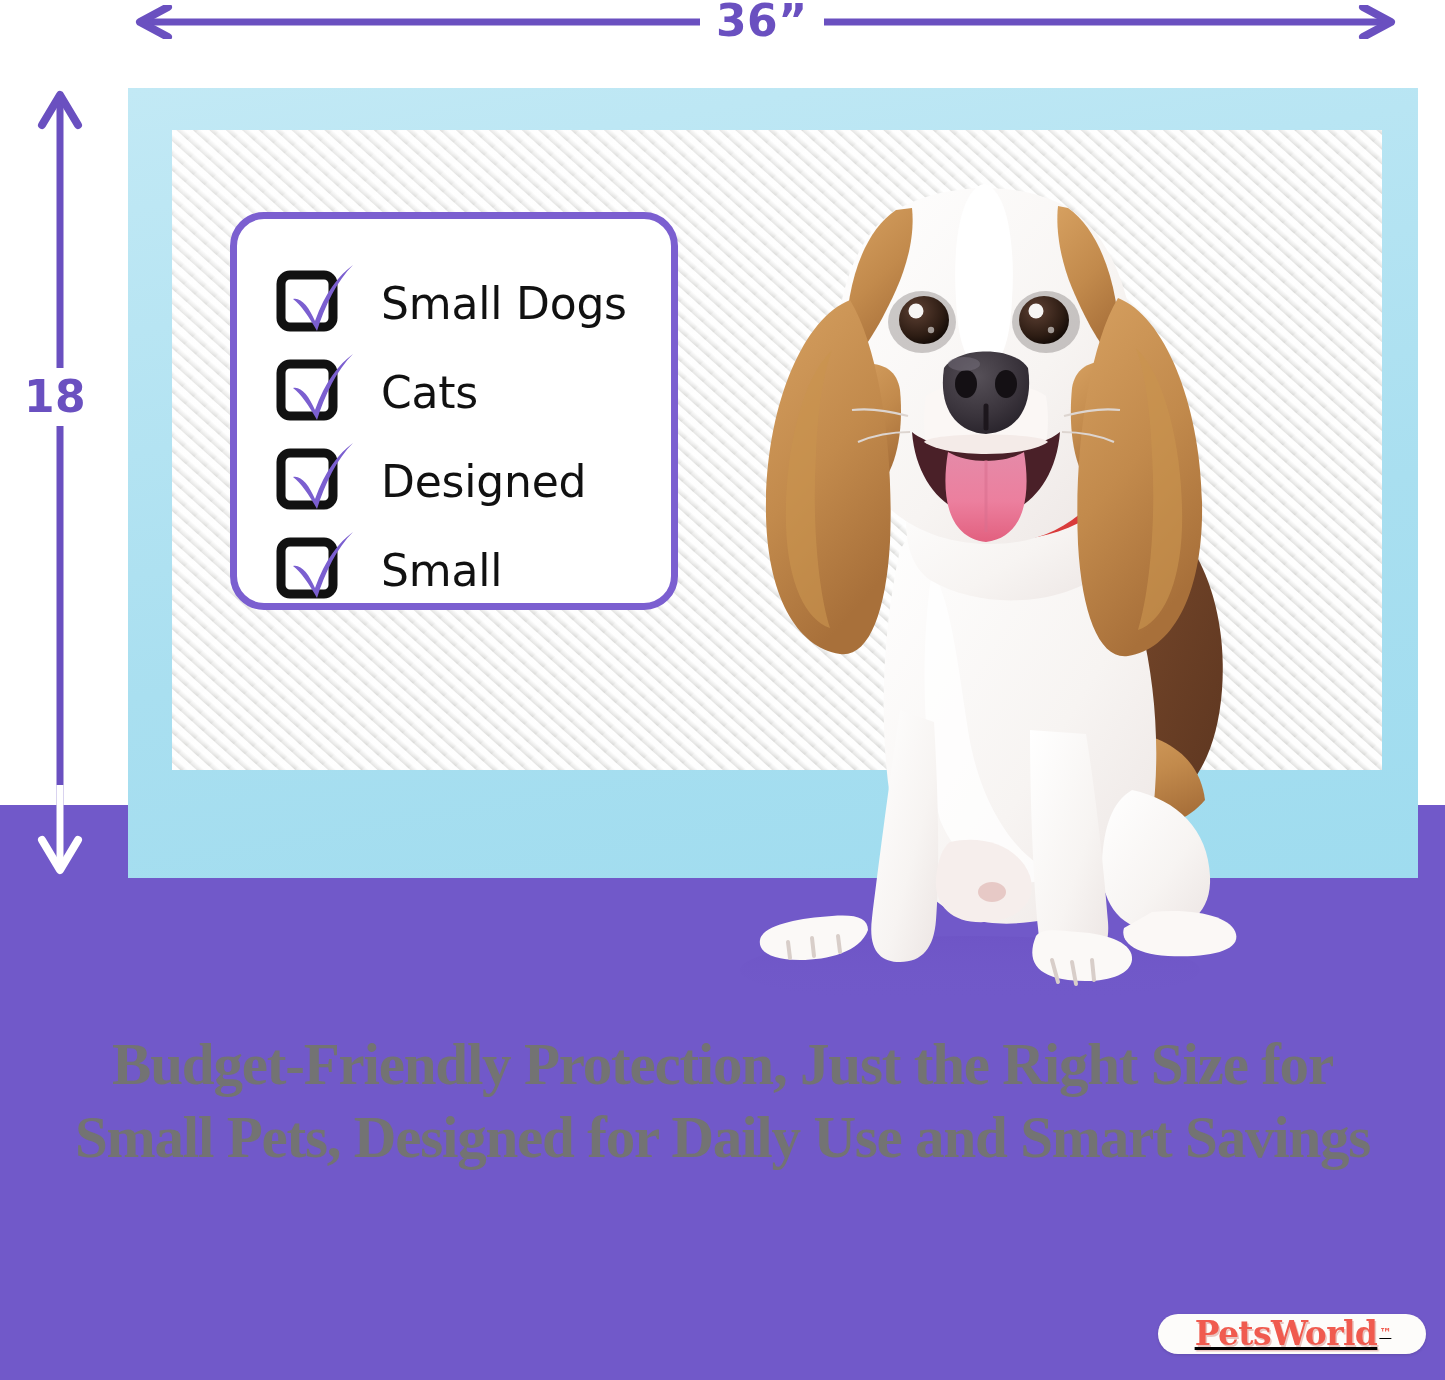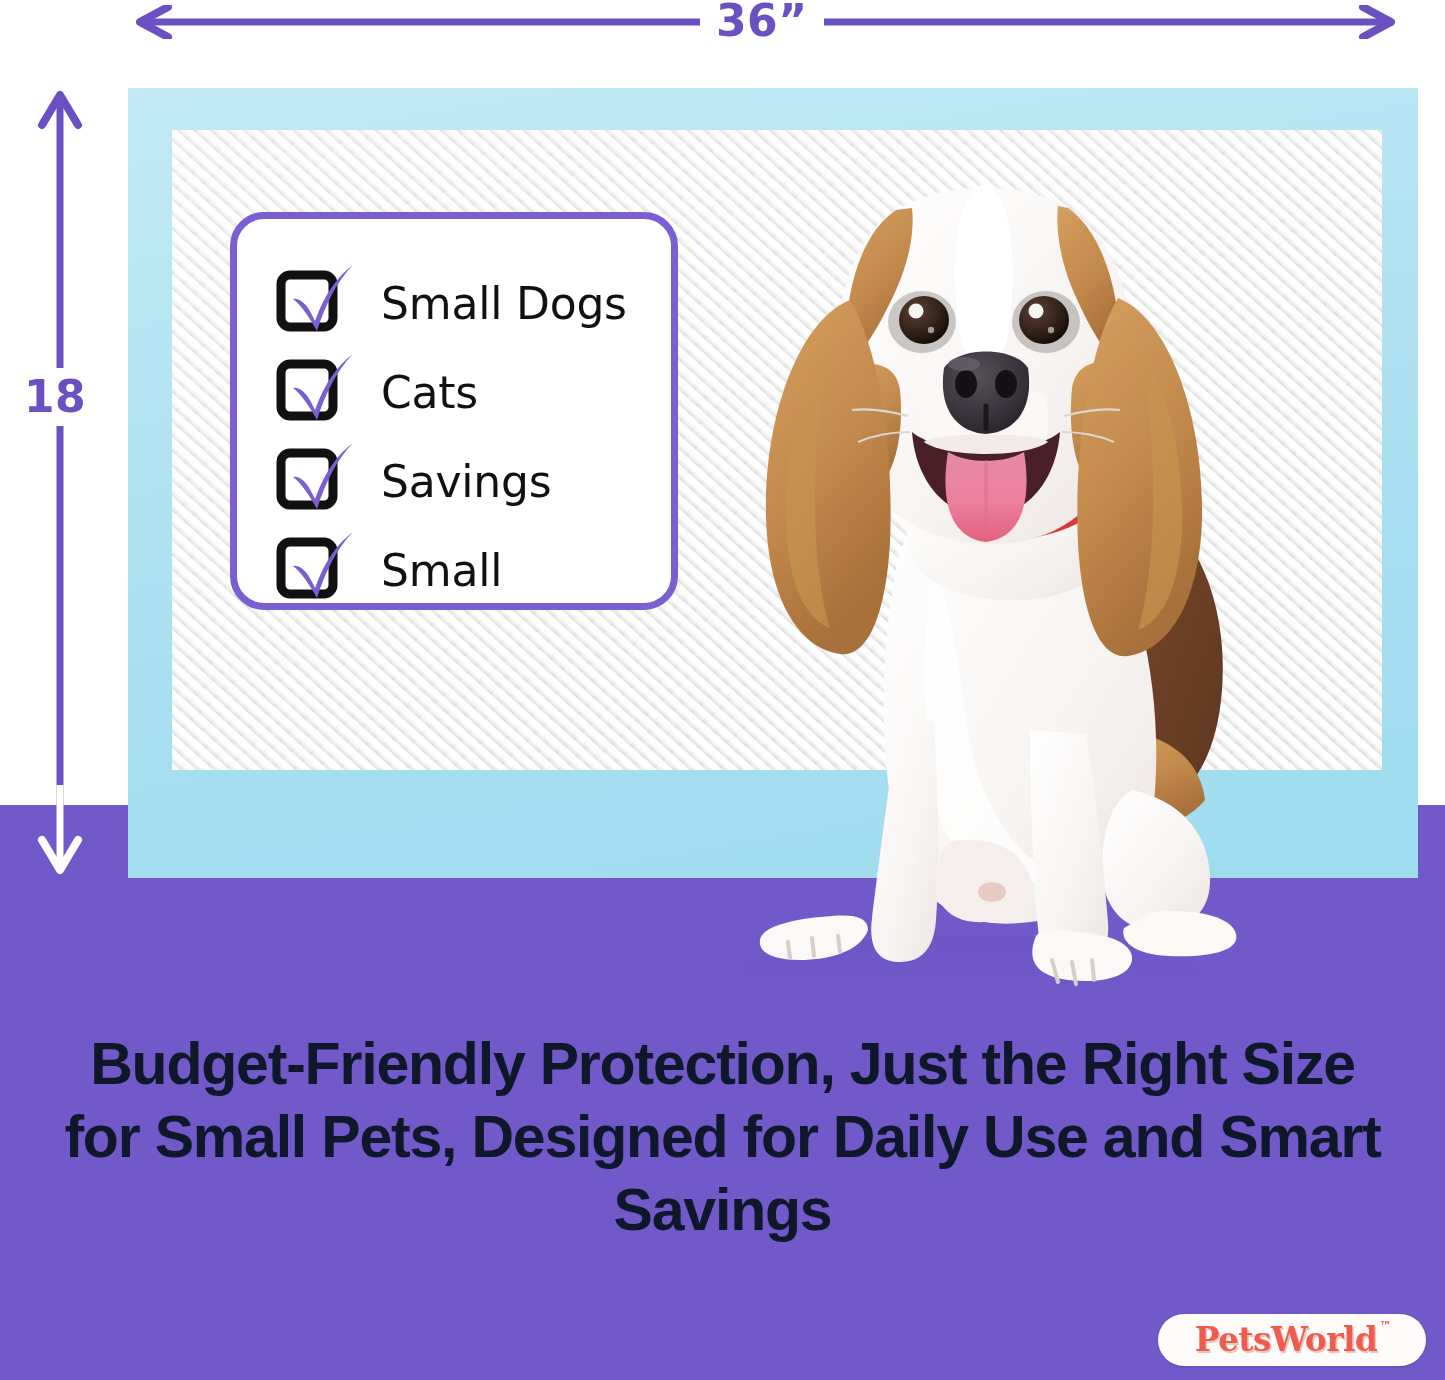--- a/index.html
+++ b/index.html
@@ -141,41 +141,42 @@
     height: 830px;
   }
 
   
   .headline {
     position: absolute;
     left: 60px;
     top: 1028px;
     width: 1325px;
     text-align: center;
-    color: #0f172a;
-    font-family: Liberation Sans, sans-serif;
+    color: #737373;
+    font-family: Liberation Serif, serif;
     font-weight: 700;
     font-size: 59px;
     line-height: 73px;
     letter-spacing: -1.2px;
   }
 
   
   .logo-pill {
     position: absolute;
     left: 1158px;
     top: 1314px;
     width: 268px;
-    height: 52px;
+    height: 40px;
     background: #fdfcfa;
     border-radius: 26px;
     display: flex;
-    align-items: center;
+    align-items: flex-end;
     justify-content: center;
     box-shadow: 0 1px 3px rgba(0,0,0,0.14);
+    text-decoration: underline;
   }
   .logo-text {
     font-family: "DejaVu Serif", serif;
     font-weight: 700;
     font-size: 33px;
     color: #f05b4f;
     letter-spacing: -0.6px;
     text-shadow: 1.5px 1.5px 0 rgba(190,70,60,0.30);
     position: relative;
     top: -1px;
@@ -330,21 +331,21 @@
       <span class="check-label">Cats</span>
     </div>
 
     <div class="check-row">
       <span class="check-mark-wrap">
         <svg viewBox="0 0 86 86">
           <rect x="6" y="20" width="52" height="52" rx="9" ry="9" fill="none" stroke="#111111" stroke-width="9"></rect>
           <path d="M18 44 C26 42 34 52 40 66 C50 38 64 20 78 10 C62 26 50 50 42 76 C34 62 26 50 18 44 Z" fill="#7b5fd0"></path>
         </svg>
       </span>
-      <span class="check-label">Savings</span>
+      <span class="check-label">Designed</span>
     </div>
 
     <div class="check-row">
       <span class="check-mark-wrap">
         <svg viewBox="0 0 86 86">
           <rect x="6" y="20" width="52" height="52" rx="9" ry="9" fill="none" stroke="#111111" stroke-width="9"></rect>
           <path d="M18 44 C26 42 34 52 40 66 C50 38 64 20 78 10 C62 26 50 50 42 76 C34 62 26 50 18 44 Z" fill="#7b5fd0"></path>
         </svg>
       </span>
       <span class="check-label">Small</span>

